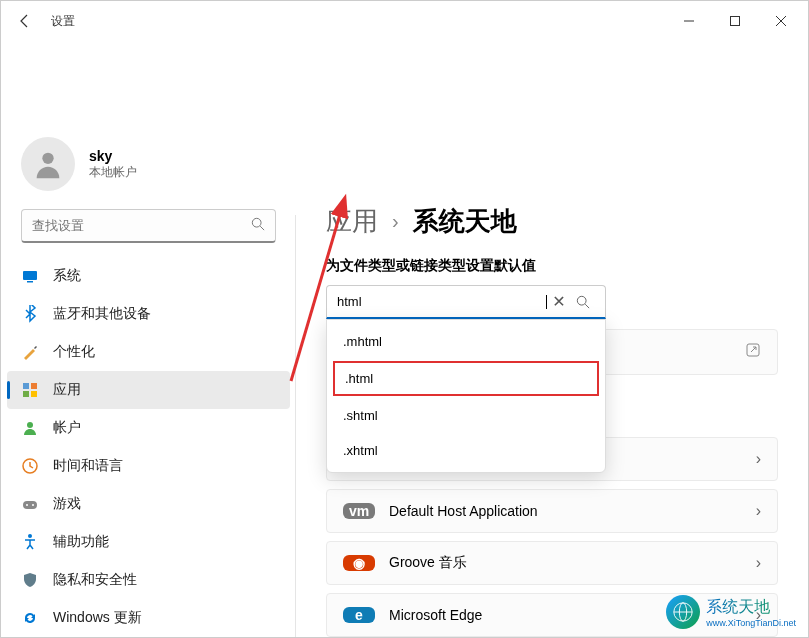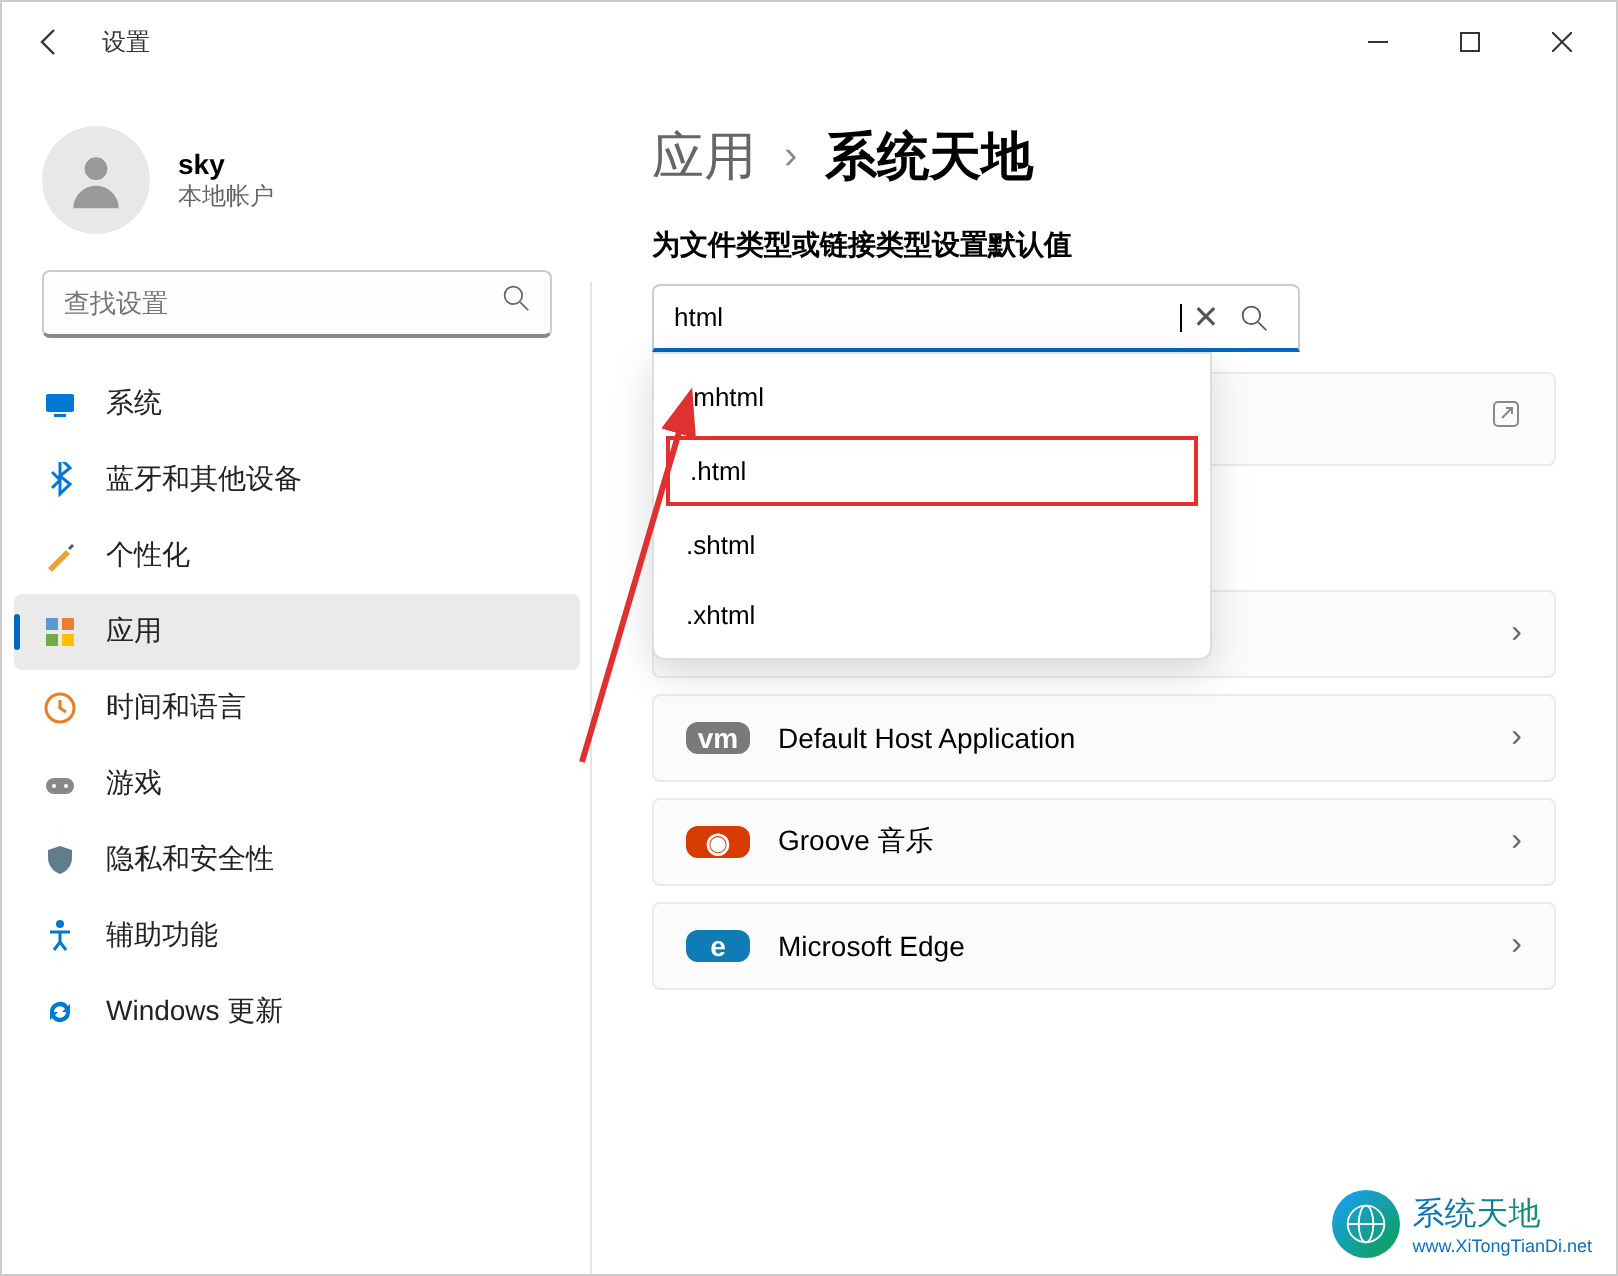--- a/index.html
+++ b/index.html
@@ -4,21 +4,21 @@
   <style>
     * { margin: 0; padding: 0; box-sizing: border-box; font-family: "Segoe UI", "Microsoft YaHei", sans-serif; }
     body { width: 809px; height: 638px; background: #fff; position: relative; border: 1px solid #ccc; overflow: hidden; }
     
     .titlebar { height: 40px; display: flex; align-items: center; padding: 0 4px; }
     .back-btn { width: 40px; height: 40px; display: flex; align-items: center; justify-content: center; cursor: pointer; }
     .win-title { font-size: 12px; color: #333; margin-left: 6px; }
     .win-controls { margin-left: auto; display: flex; }
     .win-ctrl { width: 46px; height: 40px; display: flex; align-items: center; justify-content: center; cursor: pointer; }
     
-    .content { display: flex; height: calc(100% - 40px); }
+    .content { display: flex; height: calc(100% - 40px); align-items: flex-end; }
     
     .sidebar { width: 295px; padding: 10px 0 0 0; position: relative; }
     .profile { display: flex; align-items: center; padding: 12px 20px 18px; gap: 14px; }
     .avatar { width: 54px; height: 54px; border-radius: 50%; background: #e8e8e8; display: flex; align-items: center; justify-content: center; }
     .profile-text .name { font-size: 14px; font-weight: 600; }
     .profile-text .subtitle { font-size: 12px; color: #666; }
     
     .search-box { margin: 0 20px 14px; height: 34px; border: 1px solid #ccc; border-bottom: 2px solid #888; border-radius: 4px; display: flex; align-items: center; padding: 0 10px; background: #fdfdfd; gap: 12px; }
     .search-box input { flex: 1; border: none; outline: none; font-size: 13px; color: #666; background: transparent; }
     
@@ -29,21 +29,21 @@
     .nav-icon { width: 18px; height: 18px; display: flex; align-items: center; justify-content: center; }
     
     .divider { position: absolute; right: 0; top: 100px; bottom: 0; width: 1px; background: #e5e5e5; }
     
     .main { flex: 1; padding: 20px 30px 0 30px; overflow: hidden; position: relative; }
     .breadcrumb { display: flex; align-items: center; gap: 14px; font-size: 26px; font-weight: 600; margin-bottom: 18px; }
     .breadcrumb .parent { color: #666; font-weight: 400; }
     .breadcrumb .sep { color: #888; font-weight: 400; font-size: 20px; }
     .subtitle2 { font-size: 14px; font-weight: 600; margin-bottom: 10px; }
     
-    .filetype-search { position: relative; width: 324px; }
+    .filetype-search { position: relative; width: 280px; }
     .filetype-input { width: 100%; height: 34px; border: 1px solid #ccc; border-bottom: 2px solid #0067c0; border-radius: 4px 4px 0 0; display: flex; align-items: center; padding: 0 10px; background: #fff; }
     .filetype-input input { flex: 1; border: none; outline: none; font-size: 13px; }
     .filetype-input .icon-btn { width: 24px; display: flex; justify-content: center; cursor: pointer; color: #555; }
     
     .dropdown { position: absolute; top: 34px; left: 0; width: 280px; background: #fff; border: 1px solid #ddd; border-radius: 0 0 6px 6px; box-shadow: 0 6px 20px rgba(0,0,0,0.15); z-index: 10; padding: 4px 0; }
     .dropdown-item { padding: 10px 16px; font-size: 13px; cursor: pointer; }
     .dropdown-item.highlighted { border: 2px solid #e03030; margin: 2px 6px; padding: 8px 10px; }
     
     .card-row { background: #fbfbfb; border: 1px solid #eaeaea; border-radius: 4px; display: flex; align-items: center; padding: 12px 16px; margin-top: 8px; gap: 14px; cursor: pointer; }
     .card-row .app-icon { width: 32px; height: 16px; border-radius: 6px; display: flex; align-items: center; justify-content: center; font-size: 14px; font-weight: bold; color: #fff; }
@@ -155,52 +155,61 @@
               <rect x="10" y="2" width="6" height="6" fill="#ed7d31"></rect>
               <rect x="2" y="10" width="6" height="6" fill="#70ad47"></rect>
               <rect x="10" y="10" width="6" height="6" fill="#ffc000"></rect>
             </svg>
           </span>
           <span>应用</span>
         </div>
         <div class="nav-item">
           <span class="nav-icon">
             <svg width="18" height="18" viewBox="0 0 18 18">
+              <circle cx="9" cy="6" r="3" fill="#4caf50"></circle>
+              <path d="M3 16c0-3.3 2.7-6 6-6s6 2.7 6 6" fill="#4caf50"></path>
+            </svg>
+          </span>
+          <span>帐户</span>
+        </div>
+        <div class="nav-item">
+          <span class="nav-icon">
+            <svg width="18" height="18" viewBox="0 0 18 18">
               <circle cx="9" cy="9" r="7" stroke="#e67e22" stroke-width="1.5" fill="none"></circle>
               <path d="M9 5v4l3 2" stroke="#e67e22" stroke-width="1.5" fill="none"></path>
             </svg>
           </span>
           <span>时间和语言</span>
         </div>
         <div class="nav-item">
           <span class="nav-icon">
             <svg width="18" height="18" viewBox="0 0 18 18">
               <rect x="2" y="6" width="14" height="8" rx="4" fill="#888"></rect>
               <circle cx="6" cy="10" r="1" fill="#fff"></circle>
               <circle cx="12" cy="10" r="1" fill="#fff"></circle>
             </svg>
           </span>
           <span>游戏</span>
         </div>
         <div class="nav-item">
           <span class="nav-icon">
             <svg width="18" height="18" viewBox="0 0 18 18">
-              <path d="M9 2l6 2v4c0 4-3 7-6 8-3-1-6-4-6-8V4z" fill="#607d8b"></path>
-            </svg>
-          </span>
-          <span>隐私和安全性</span>
-        </div>
-        <div class="nav-item">
-          <span class="nav-icon">
-            <svg width="18" height="18" viewBox="0 0 18 18">
               <circle cx="9" cy="3" r="2" fill="#0078d4"></circle>
               <path d="M4 7h10 M9 7v5 M6 16l3-4 3 4" stroke="#0078d4" stroke-width="1.5" fill="none"></path>
             </svg>
           </span>
           <span>辅助功能</span>
+        </div>
+        <div class="nav-item">
+          <span class="nav-icon">
+            <svg width="18" height="18" viewBox="0 0 18 18">
+              <path d="M9 2l6 2v4c0 4-3 7-6 8-3-1-6-4-6-8V4z" fill="#607d8b"></path>
+            </svg>
+          </span>
+          <span>隐私和安全性</span>
         </div>
         <div class="nav-item">
           <span class="nav-icon">
             <svg width="18" height="18" viewBox="0 0 18 18">
               <path d="M4 9a5 5 0 0 1 9-3l1-1v4h-4l1.5-1.5A3 3 0 0 0 6 9 M14 9a5 5 0 0 1-9 3l-1 1V9h4l-1.5 1.5A3 3 0 0 0 12 9" fill="#0078d4"></path>
             </svg>
           </span>
           <span>Windows 更新</span>
         </div>
       </div>

